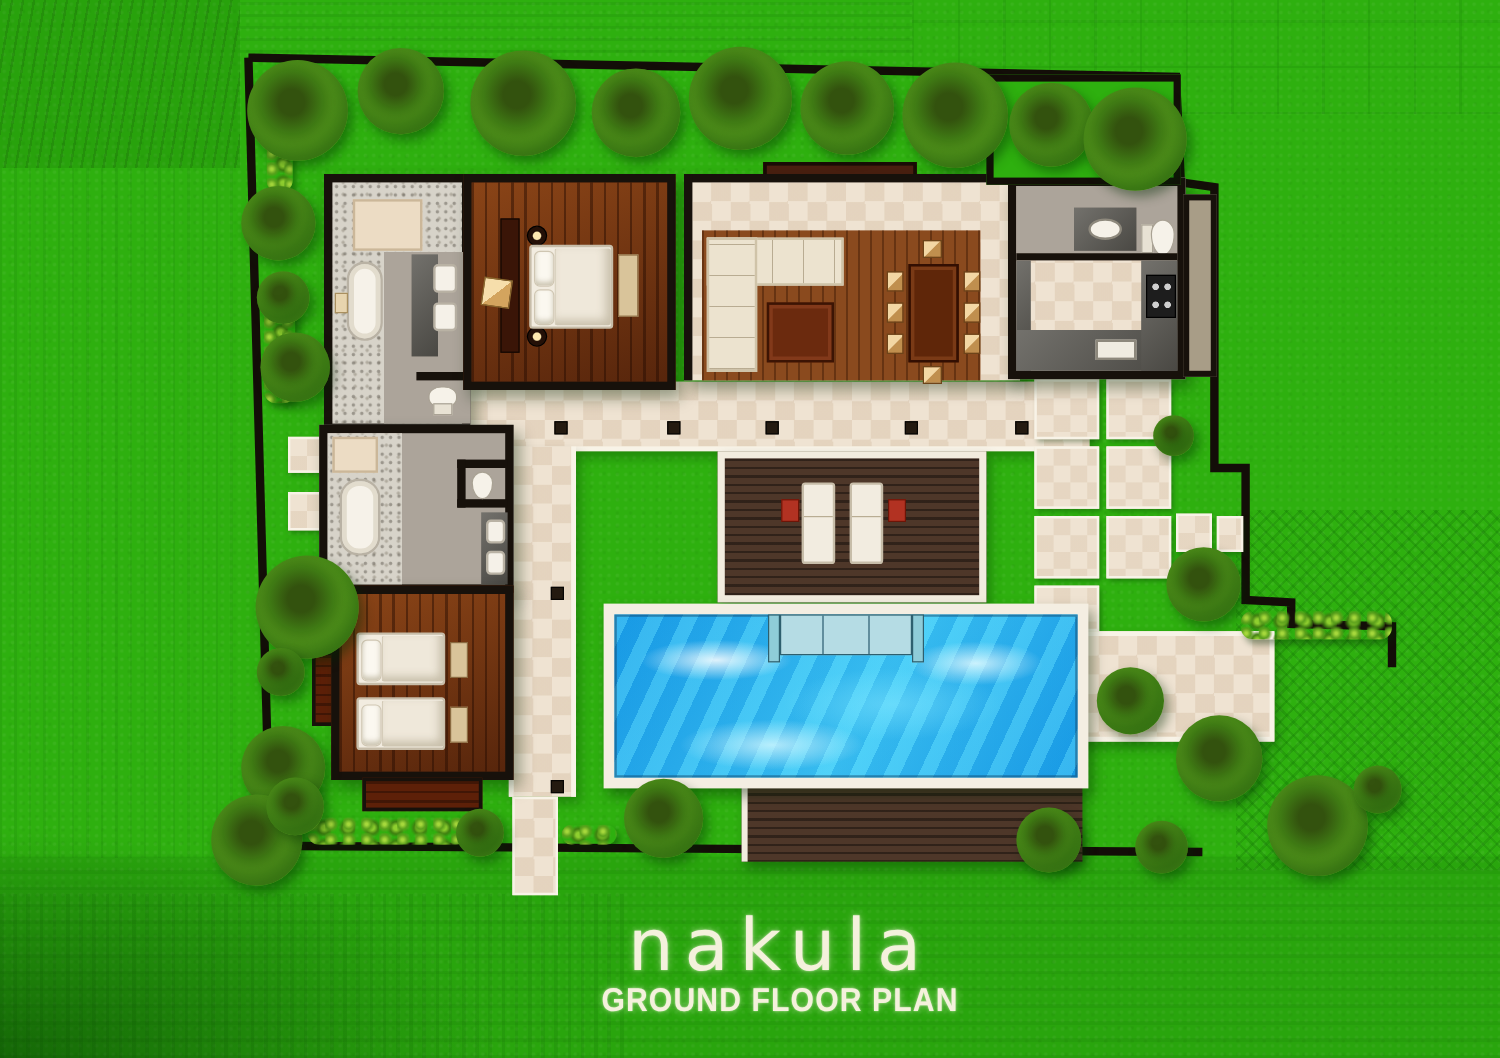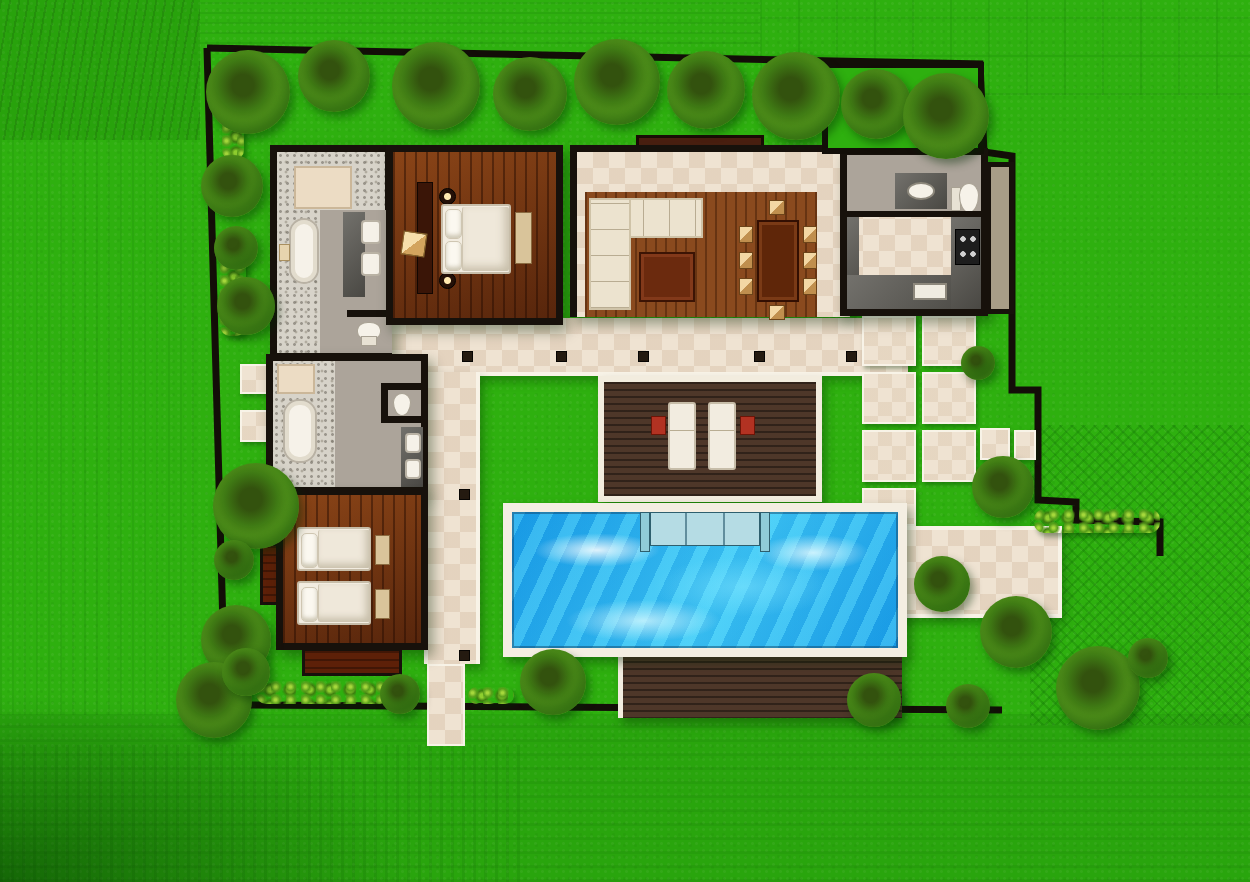--- a/index.html
+++ b/index.html
@@ -276,14 +276,18 @@
   <div class="a tree ni" style="left:520px;top:649px;width:66px;height:66px;"></div>
   <div class="a tree ni" style="left:972px;top:456px;width:62px;height:62px;"></div>
   <div class="a tree ni" style="left:961px;top:346px;width:34px;height:34px;"></div>
   <div class="a tree ni" style="left:914px;top:556px;width:56px;height:56px;"></div>
   <div class="a tree ni" style="left:980px;top:596px;width:72px;height:72px;"></div>
   <div class="a tree ni" style="left:1056px;top:646px;width:84px;height:84px;"></div>
   <div class="a tree ni" style="left:847px;top:673px;width:54px;height:54px;"></div>
   <div class="a tree ni" style="left:946px;top:684px;width:44px;height:44px;"></div>
   <div class="a tree ni" style="left:1128px;top:638px;width:40px;height:40px;"></div>
 
+  <div class="a brand ni" style="left:400px;top:758px;width:500px;">
+    <div class="brand-name">nakula</div>
+    <div class="brand-sub">GROUND FLOOR PLAN</div>
+  </div>
 
 </div>
 
 </body></html>

